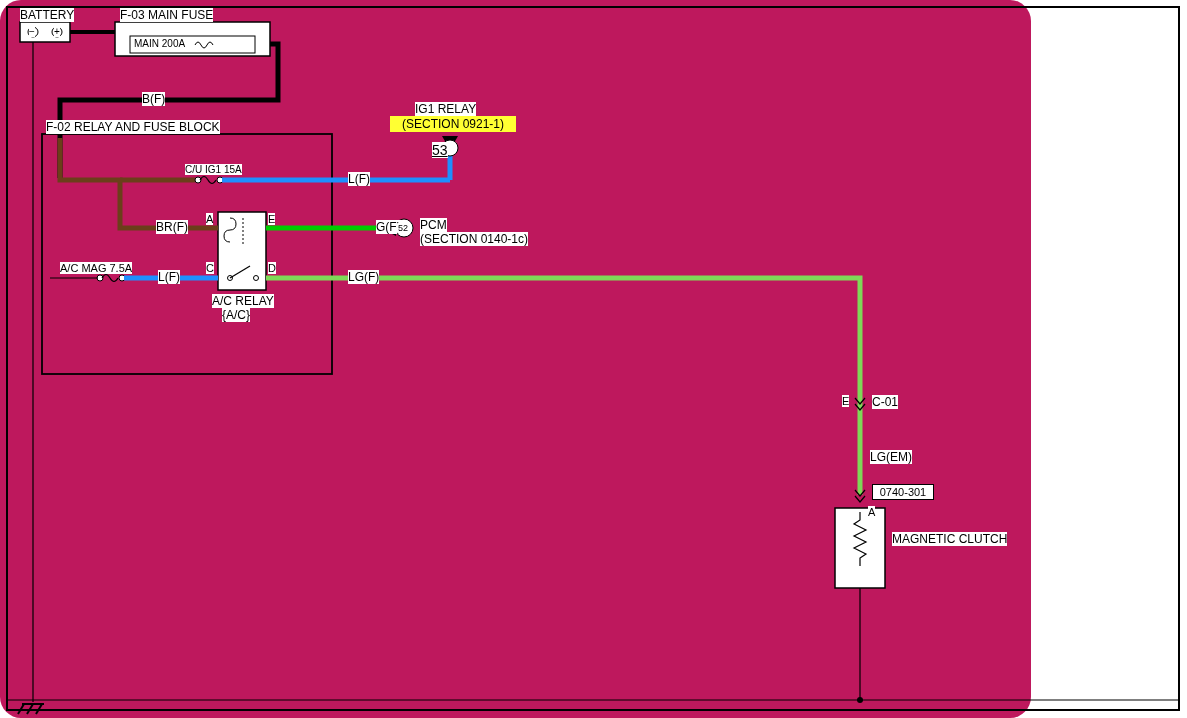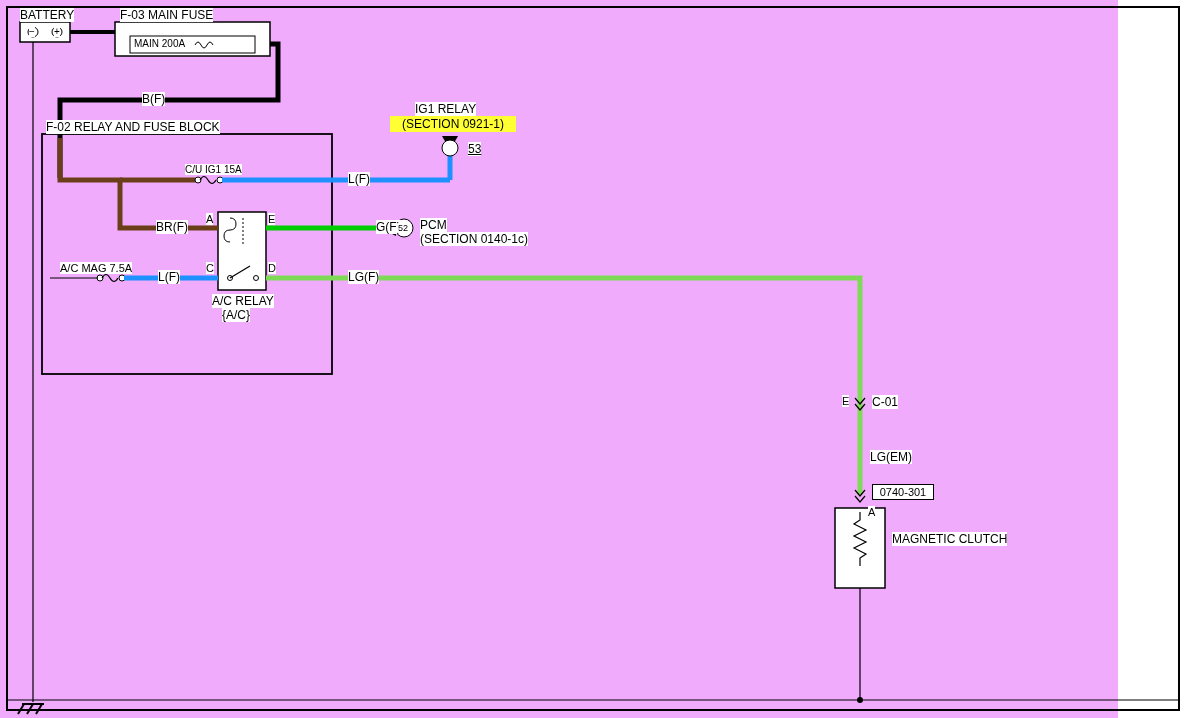--- a/index.html
+++ b/index.html
@@ -5,23 +5,24 @@
   html, body {
     margin: 0;
     padding: 0;
     background: #fff;
     font-family: Arial, Helvetica, sans-serif;
     font-size: 12px;
     color: #000;
   }
   #canvas {
     position: relative;
-    width: 1118px;
+    width: 1031px;
     height: 718px;
-    background: #f0abfc;
+    background: #be185d;
+    border-radius: 21px;
   }
   .border-box {
     position: absolute;
     border: 2px solid #000;
     box-sizing: border-box;
   }
   .label {
     position: absolute;
     white-space: nowrap;
     background: #fff;
@@ -132,21 +133,21 @@
 
   <div class="label" style="left:142px; top:92px;">B(F)</div>
 
   <div class="label" style="left:46px; top:120px;">F-02 RELAY AND FUSE BLOCK</div>
 
   <div class="label" style="left:185px; top:164px; font-size:10px;">C/U IG1 15A</div>
   <div class="label" style="left:348px; top:172px;">L(F)</div>
 
   <div class="label" style="left:415px; top:102px;">IG1 RELAY</div>
   <div class="label highlight" style="left:390px; top:116px;">(SECTION 0921-1)</div>
-  <div class="label" style="left:468px; top:142px; font-size:12px;text-decoration:underline;">53</div>
+  <div class="label" style="left:432px; top:142px; font-size:14px;text-decoration:underline;">53</div>
 
   <div class="label" style="left:156px; top:220px;">BR(F)</div>
   <div class="label" style="left:206px; top:213px; font-size:11px;">A</div>
   <div class="label" style="left:268px; top:213px; font-size:11px;">E</div>
   <div class="label" style="left:348px; top:220px;margin-left:28px;">G(F)</div>
   <div class="label" style="left:398px; top:223px; font-size:9px;">52</div>
   <div class="label" style="left:420px; top:218px;">PCM</div>
   <div class="label" style="left:420px; top:232px;">(SECTION 0140-1c)</div>
 
   <div class="label" style="left:60px; top:262px; font-size:11px;">A/C MAG 7.5A</div>

